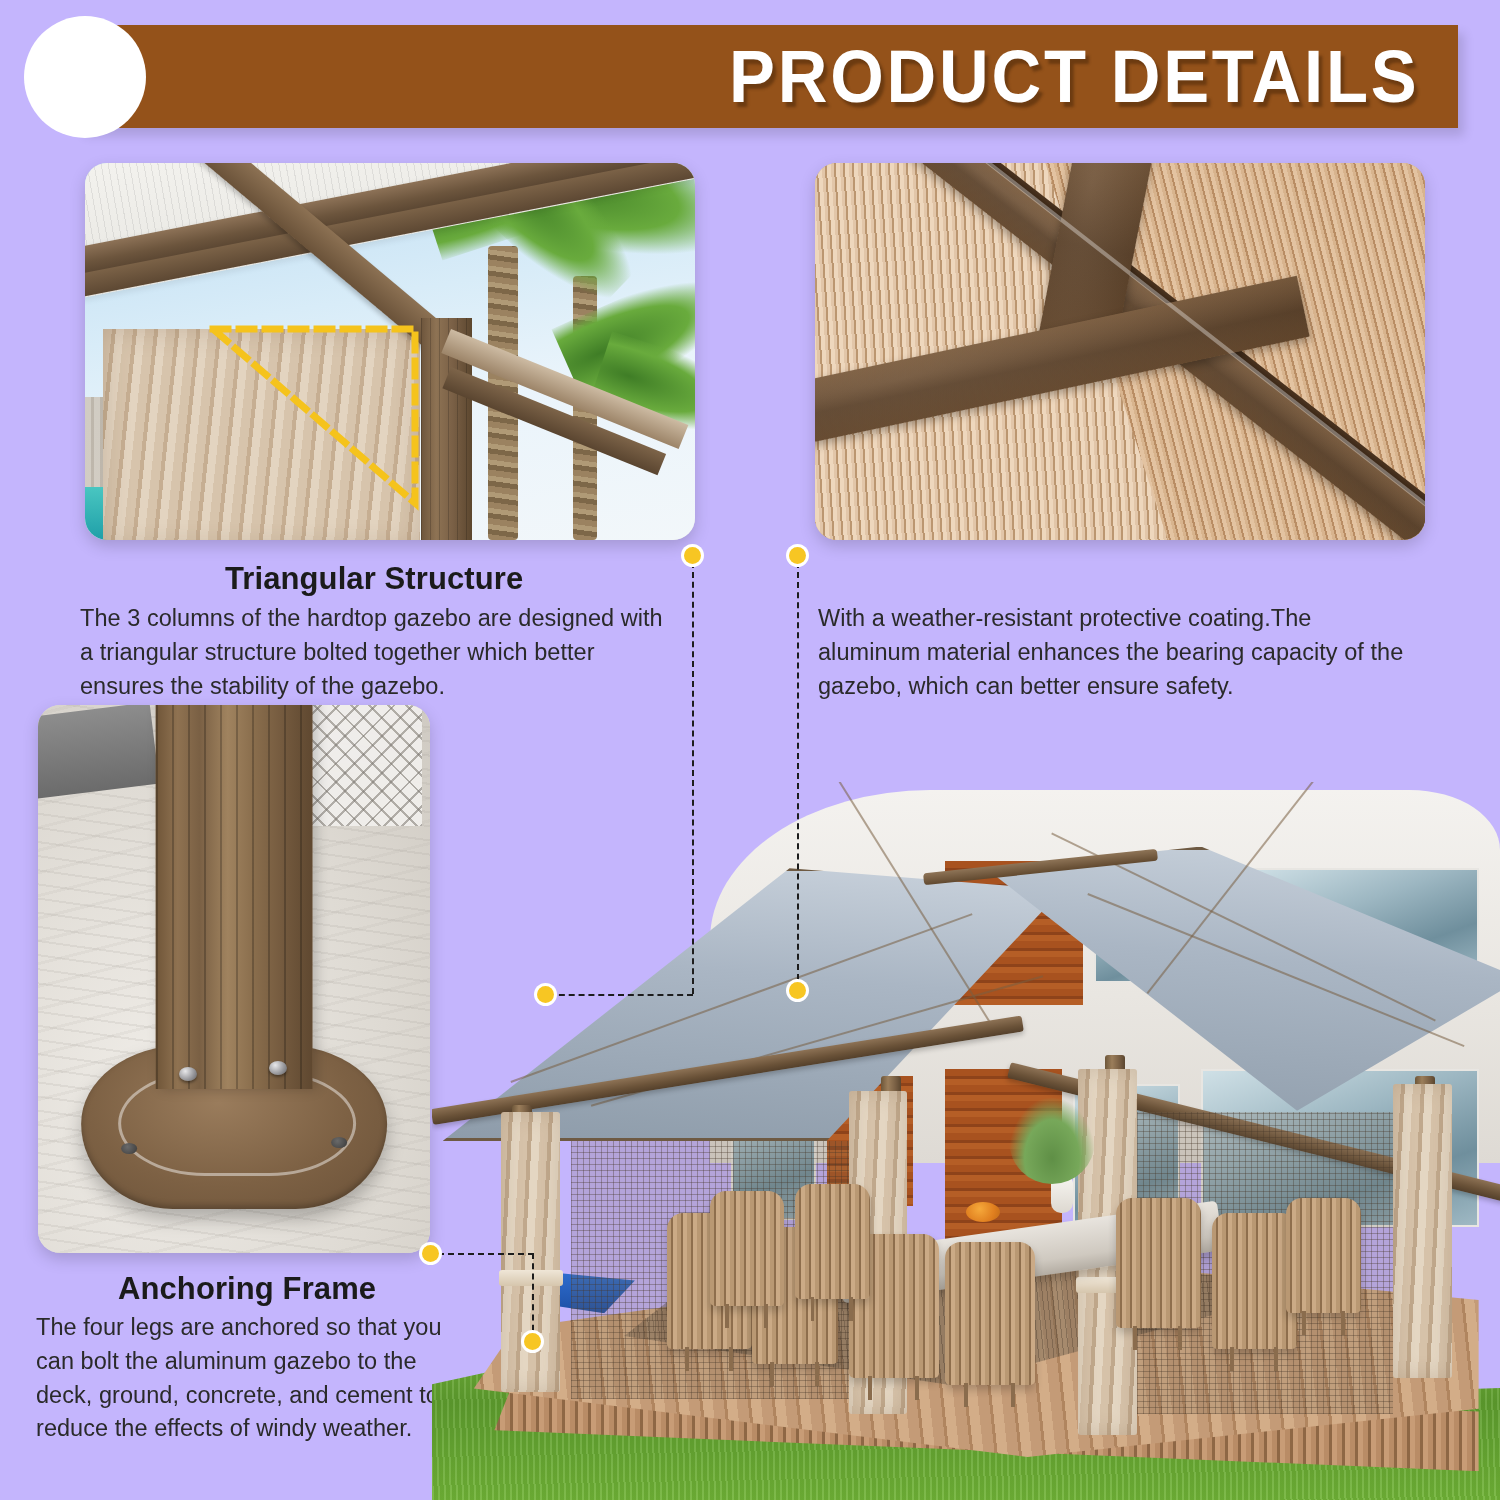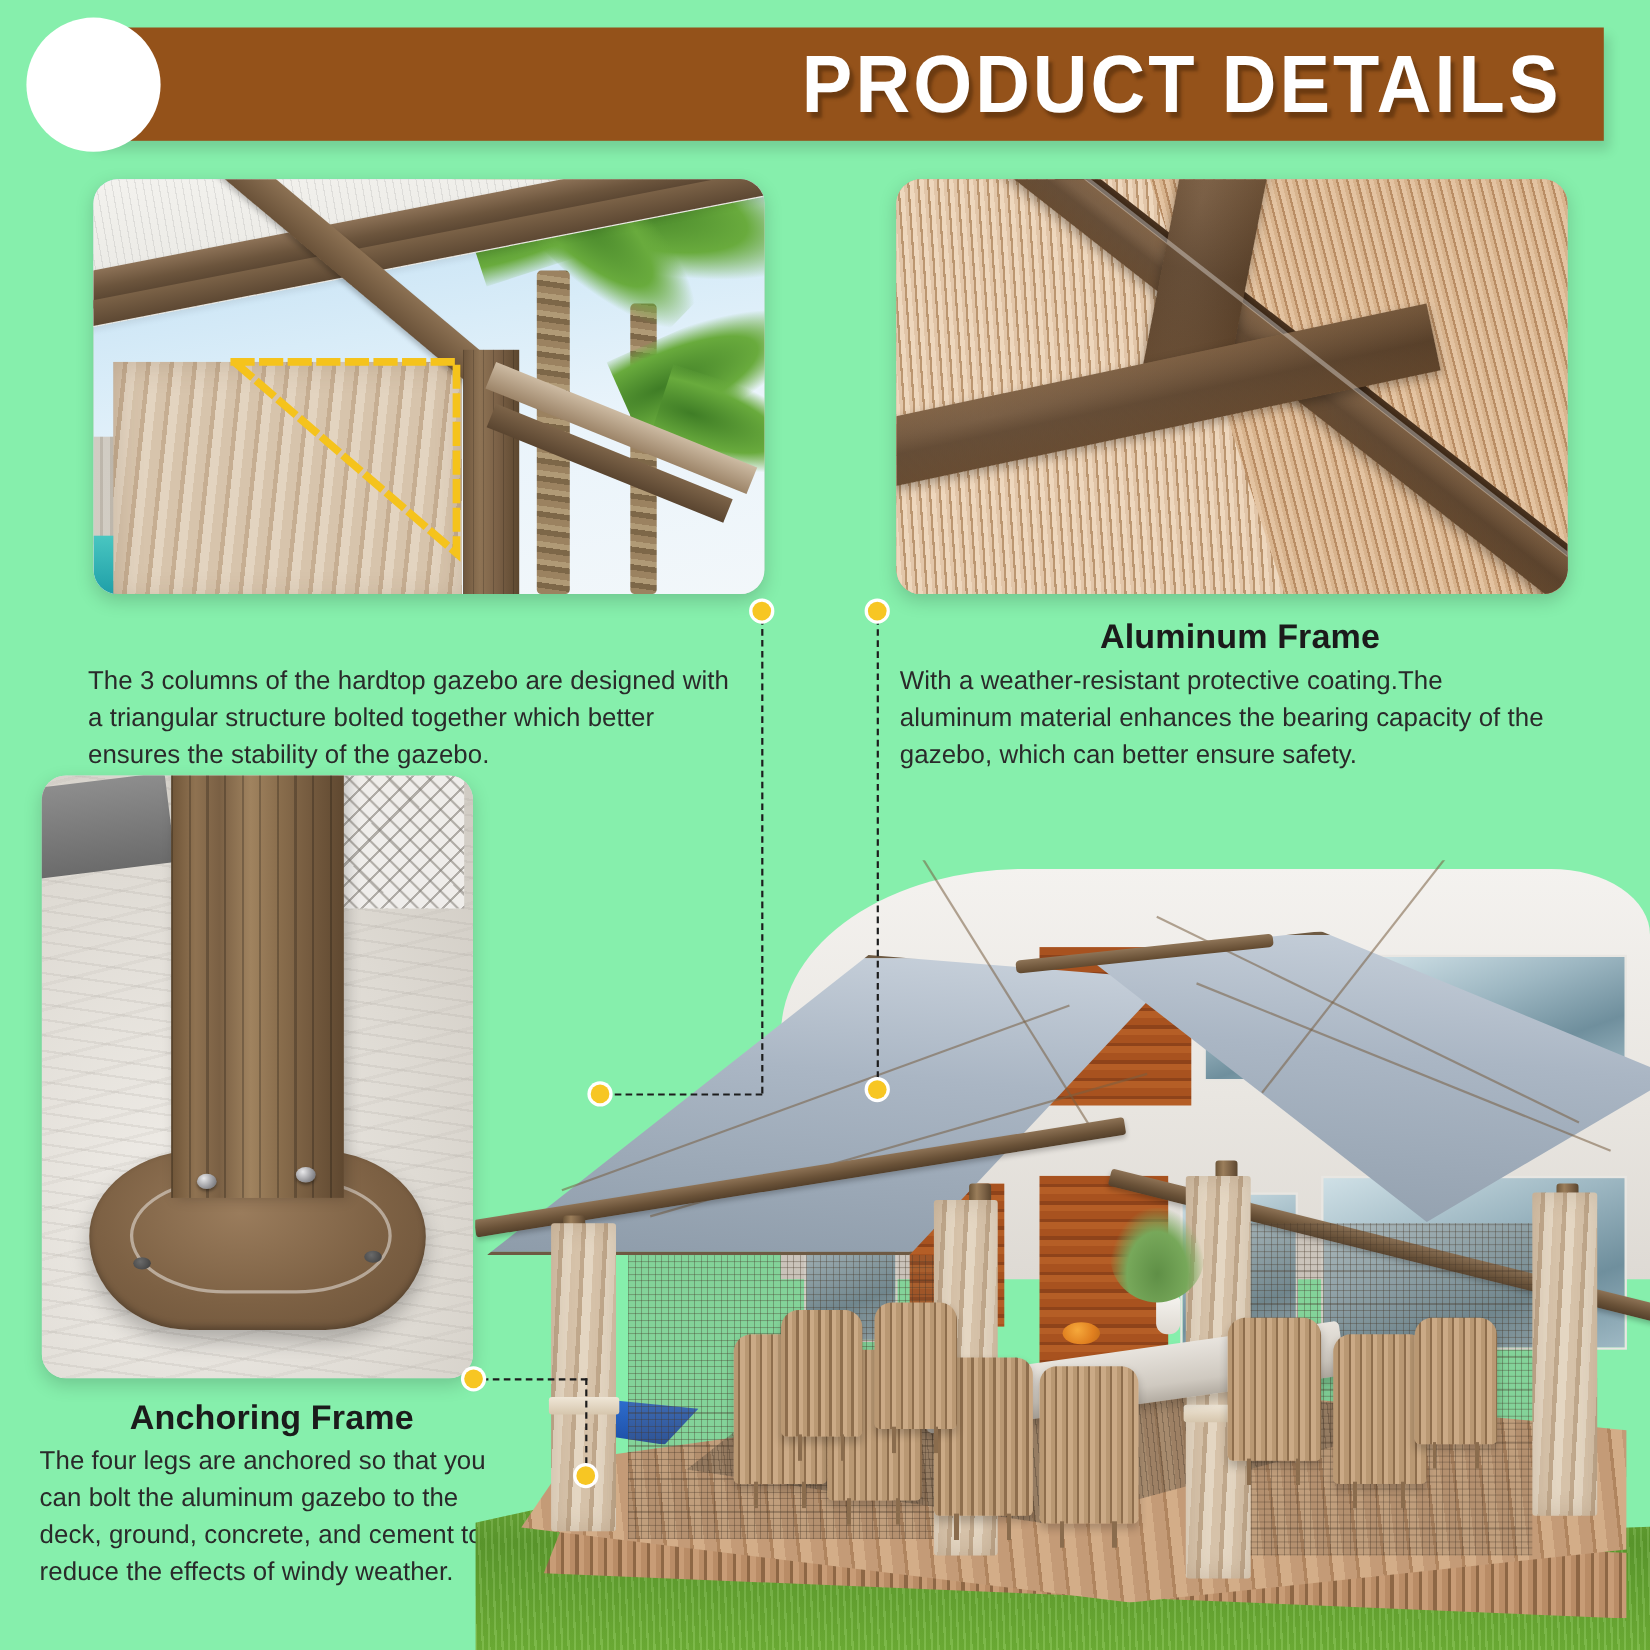--- a/index.html
+++ b/index.html
@@ -2,21 +2,21 @@
 <html style="--brand: #94521a;"><head>
 <meta charset="utf-8">
 <style>
   * { box-sizing: border-box; margin: 0; padding: 0; }
   html, body {
     width: 1500px; height: 1500px;
     background: #ffffff;
     font-family: "Liberation Sans", sans-serif;
     overflow: hidden;
   }
-  #page { position: relative; width: 1500px; height: 1500px; background:#86efac; }
+  #page { position: relative; width: 1500px; height: 1500px; background:#c4b5fd; }
 
   
   #banner {
     position: absolute; left: 78px; top: 25px;
     width: 1380px; height: 103px;
     background: var(--brand, #94521a);
     box-shadow: 6px 8px 10px rgba(0,0,0,.13);
     display: flex; align-items: center; justify-content: flex-end;
     padding-right: 38px;
     overflow: visible;
@@ -457,23 +457,23 @@
 
     <div class="anchor-plate">
       <div class="plate-hole" style="left:13%; top:60%;"></div>
       <div class="plate-hole" style="right:13%; top:56%;"></div>
     </div>
     <div class="anchor-post"></div>
     <div class="bolt" style="left:36%; top:66%;"></div>
     <div class="bolt" style="left:59%; top:65%;"></div>
   </div>
 
+  <div class="feature-title" id="title-triangular">Triangular Structure</div>
   <div class="feature-body" id="body-triangular">The 3 columns of the hardtop gazebo are designed with a triangular structure bolted together which better ensures the stability of the gazebo.</div>
 
-  <div class="feature-title" id="title-aluminum">Aluminum Frame</div>
   <div class="feature-body" id="body-aluminum">With a weather-resistant protective coating.The aluminum material enhances the bearing capacity of the gazebo, which can better ensure safety.</div>
 
   <div class="feature-title" id="title-anchor">Anchoring Frame</div>
   <div class="feature-body" id="body-anchor">The four legs are anchored so that you can bolt the aluminum gazebo to the deck, ground, concrete, and cement to reduce the effects of windy weather.</div>
 
   <div id="hero">
 
     <div class="hero-house"></div>
     <div class="house-glass" style="right:2%; top:12%;  width:22%; height:16%;"></div>
     <div class="house-glass" style="right:26%; top:14%; width:12%; height:14%;"></div>

